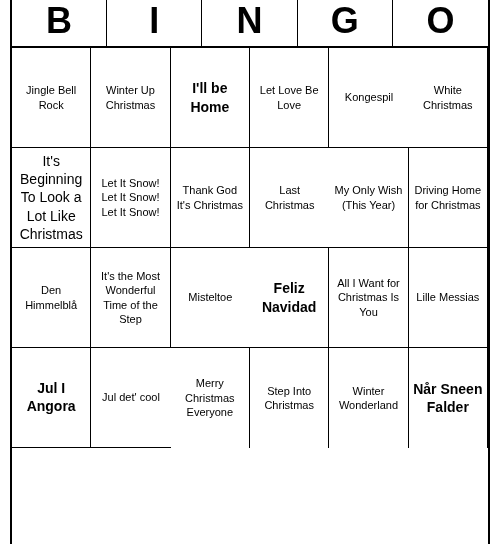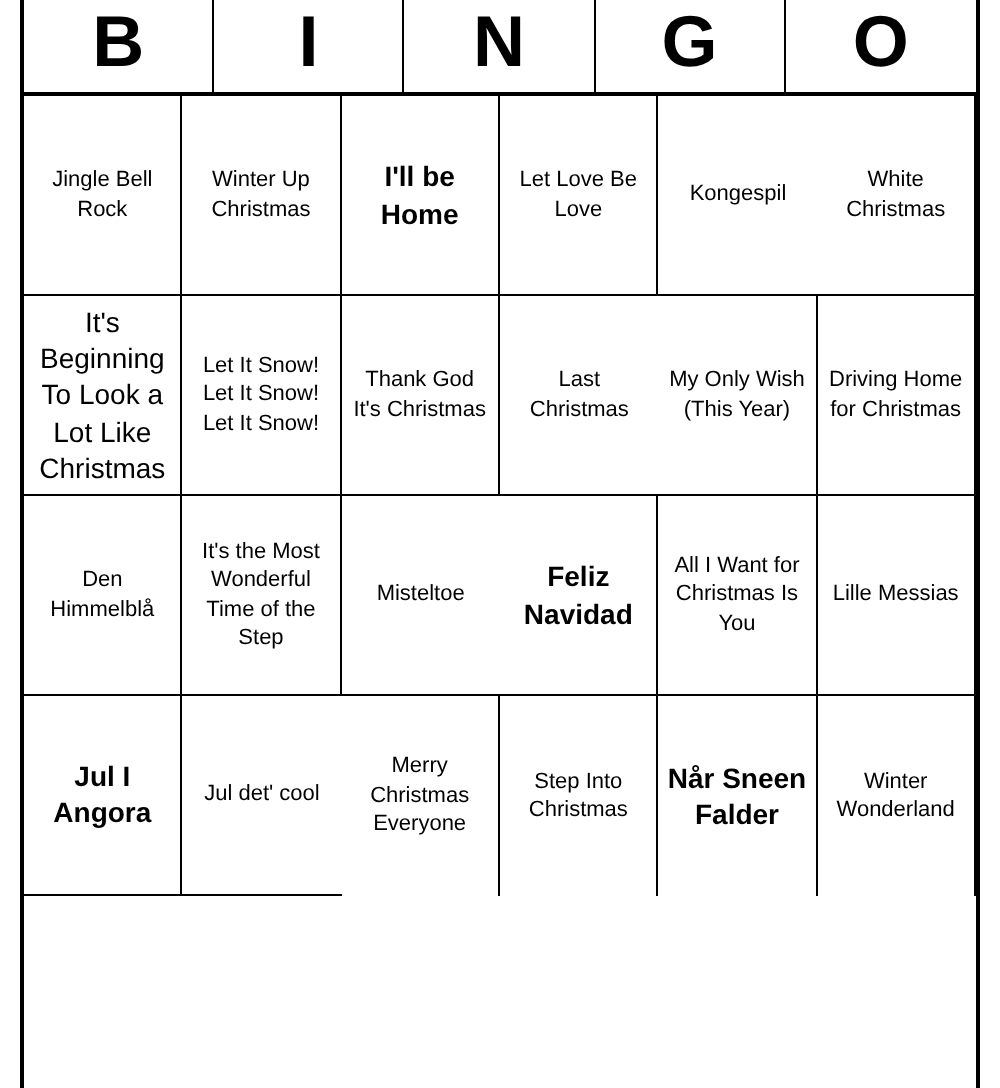--- a/index.html
+++ b/index.html
@@ -85,16 +85,16 @@
       <div class="bingo-cell">Den Himmelblå</div>
       <div class="bingo-cell">It's the Most Wonderful Time of the Step</div>
       <div class="bingo-cell">Misteltoe</div>
       <div class="bingo-cell medium-text">Feliz Navidad</div>
       <div class="bingo-cell">All I Want for Christmas Is You</div>
       <div class="bingo-cell">Lille Messias</div>
       <div class="bingo-cell large-text">Jul I Angora</div>
       <div class="bingo-cell">Jul det' cool</div>
       <div class="bingo-cell">Merry Christmas Everyone</div>
       <div class="bingo-cell">Step Into Christmas</div>
+      <div class="bingo-cell">Winter Wonderland</div>
       <div class="bingo-cell medium-text">Når Sneen Falder</div>
-      <div class="bingo-cell">Winter Wonderland</div>
     </div>
 </div>
 
 </body></html>

